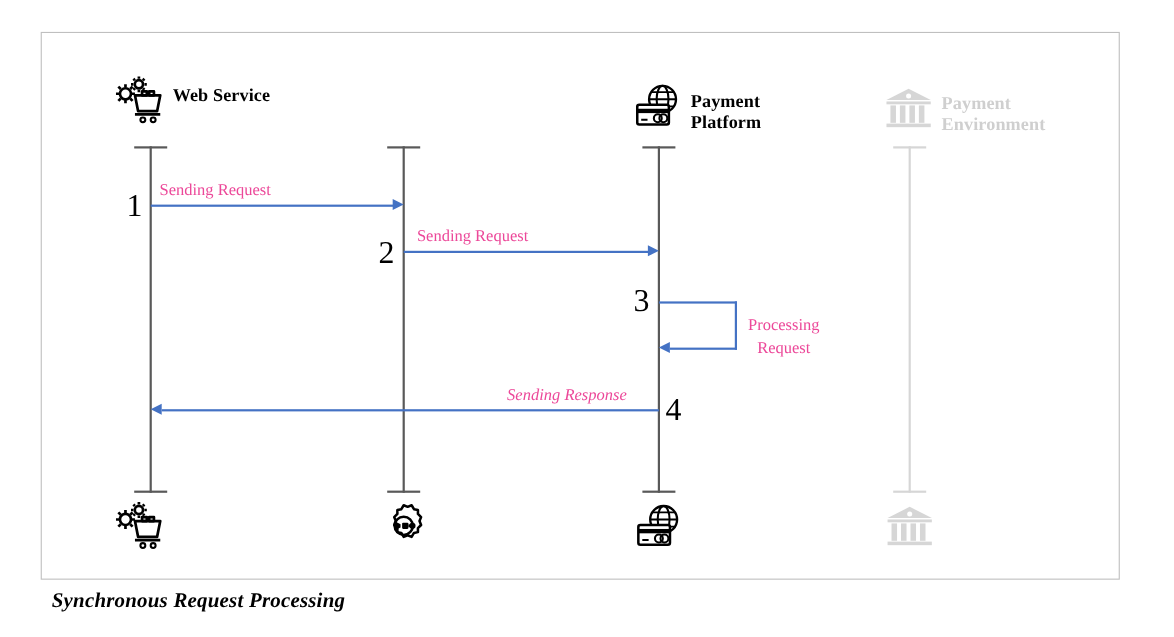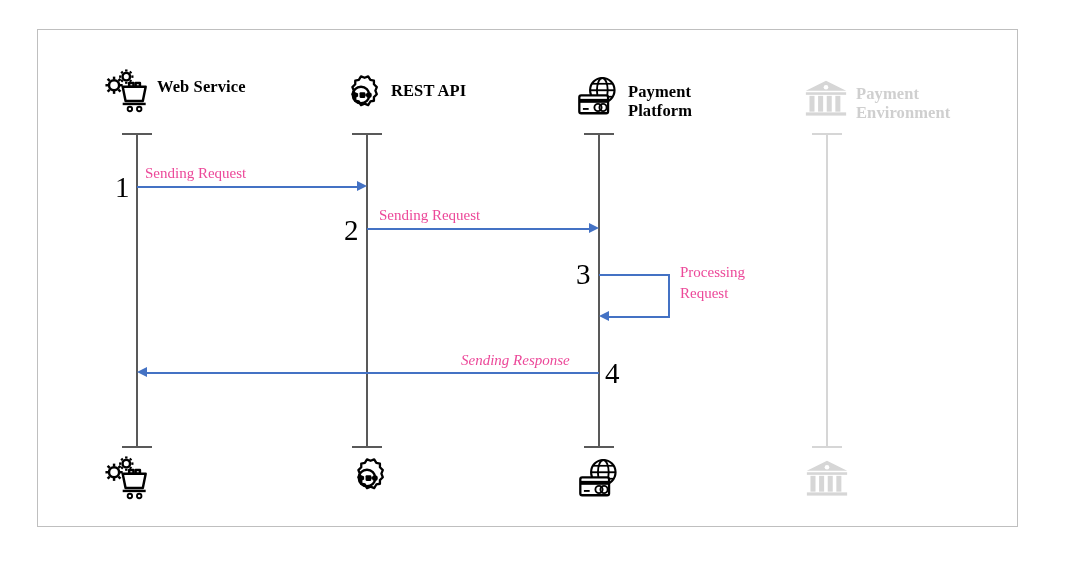--- a/index.html
+++ b/index.html
@@ -154,31 +154,20 @@
         <line x1="26" y1="50" x2="58" y2="50"></line>
         <rect x="35" y="21" width="6" height="5"></rect>
         <rect x="44" y="21" width="6" height="5"></rect>
       </g>
       <circle cx="36" cy="57" r="3.1" fill="none" stroke="#000" stroke-width="2.6"></circle>
       <circle cx="49" cy="57" r="3.1" fill="none" stroke="#000" stroke-width="2.6"></circle>
     </svg>
     <div class="actor-label">Web Service</div>
   </div>
 
-  <div class="actor" style="left:338px; top:72px;">
-    <svg class="actor-icon" viewBox="0 0 64 64">
-      <path d="M32 6 l5 2 l5 -2 l3 5 l5 1 l0 5 l4 4 l-2 5 l2 5 l-4 4 l0 5 l-5 1 l-3 5 l-5 -2 l-5 2 l-3 -5 l-5 -1 l0 -5 l-4 -4 l2 -5 l-2 -5 l4 -4 l0 -5 l5 -1 Z" fill="none" stroke="#000" stroke-width="3.2" stroke-linejoin="round"></path>
-      <circle cx="32" cy="32" r="11.5" fill="none" stroke="#000" stroke-width="3.2"></circle>
-      <path d="M22 27 l0 10 l6 -3 l0 -4 Z" fill="#000"></path>
-      <rect x="30" y="28" width="8" height="8" rx="1.4" fill="#000"></rect>
-      <circle cx="43" cy="32" r="4" fill="#000"></circle>
-      <line x1="38" y1="32" x2="40" y2="32" stroke="#000" stroke-width="3"></line>
-    </svg>
-    <div class="actor-label">REST API</div>
-  </div>
 
   <div class="actor" style="left:575px; top:73px;">
     <svg class="actor-icon" viewBox="0 0 64 64">
       <circle cx="38" cy="24" r="17" fill="none" stroke="#000" stroke-width="3"></circle>
       <ellipse cx="38" cy="24" rx="7.5" ry="17" fill="none" stroke="#000" stroke-width="2.6"></ellipse>
       <line x1="21" y1="24" x2="55" y2="24" stroke="#000" stroke-width="2.6"></line>
       <line x1="24" y1="15" x2="52" y2="15" stroke="#000" stroke-width="2.4"></line>
       <line x1="24" y1="33" x2="52" y2="33" stroke="#000" stroke-width="2.4"></line>
       <rect x="6" y="31" width="40" height="25" rx="2.6" fill="#fff" stroke="#000" stroke-width="3.2"></rect>
       <rect x="6" y="36" width="40" height="5.5" fill="#000"></rect>
@@ -295,22 +284,23 @@
   <div class="step-num" style="left:344px; top:216px;">2</div>
   <div class="msg-label" style="left:379px; top:205px;">Sending Request</div>
   <div class="msg-line" style="left:367px; top:228px; width:224px;"></div>
   <div class="arrow-r" style="left:589px; top:223px;"></div>
 
   <div class="step-num" style="left:576px; top:260px;">3</div>
   <div class="msg-line" style="left:599px; top:274px; width:71px;"></div>
   <div class="msg-v" style="left:668px; top:274px; height:44px;"></div>
   <div class="msg-line" style="left:609px; top:316px; width:61px;"></div>
   <div class="arrow-l" style="left:599px; top:311px;"></div>
-  <div class="msg-label" style="left:680px; top:262px;">Processing
+  <div class="msg-label" style="left:680px; top:286px;text-align:center;">Processing
 Request</div>
 
   <div class="step-num" style="left:605px; top:359px;">4</div>
   <div class="msg-label" style="left:461px; top:350px;font-style:italic;">Sending Response</div>
   <div class="msg-line" style="left:147px; top:372px; width:452px;"></div>
   <div class="arrow-l" style="left:137px; top:367px;"></div>
 
+  <div class="caption">Synchronous Request Processing</div>
 
 </div>
 
 </body></html>

